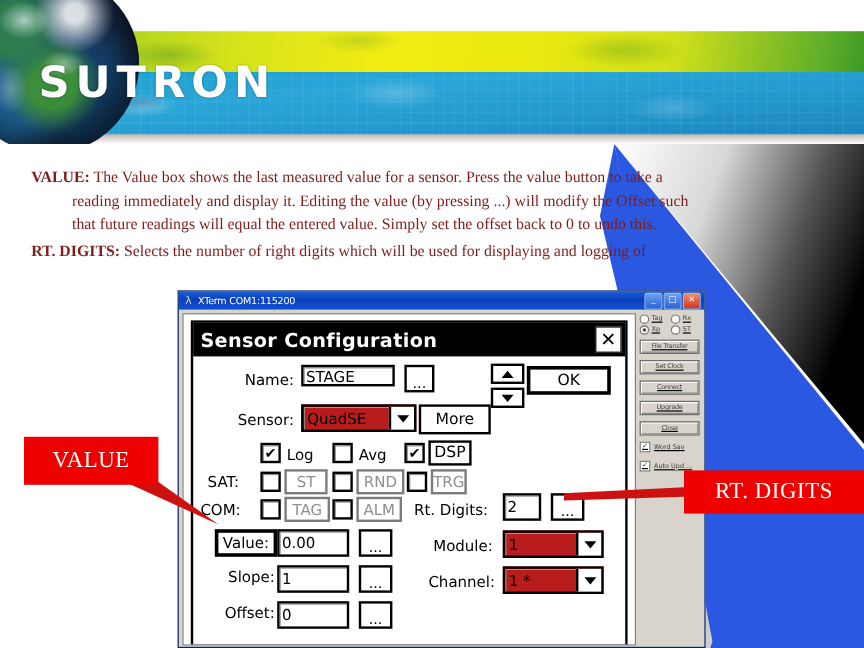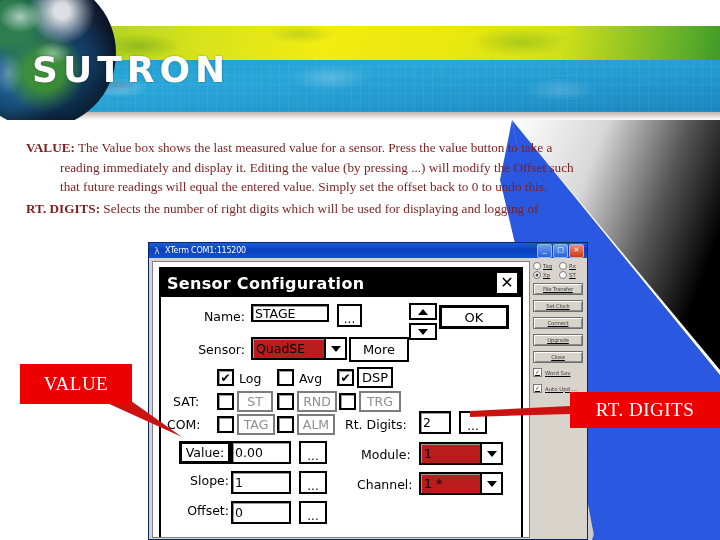--- a/index.html
+++ b/index.html
@@ -240,21 +240,21 @@
           <div class="abs lbl" style="left:138px;top:74px;">Avg</div>
           <div class="abs chk" style="left:176px;top:72px;">✔</div>
           <div class="abs btn" style="left:196px;top:70px;width:36px;height:21px;">DSP</div>
 
           <div class="abs lbl" style="left:12px;top:97px;">SAT:</div>
           <div class="abs chk" style="left:56px;top:96px;"></div>
           <div class="abs gbtn" style="left:76px;top:94px;width:36px;height:21px;">ST</div>
           <div class="abs chk" style="left:116px;top:96px;"></div>
           <div class="abs gbtn" style="left:136px;top:94px;width:40px;height:21px;">RND</div>
           <div class="abs chk" style="left:178px;top:96px;"></div>
-          <div class="abs gbtn" style="left:198px;top:94px;width:42px;height:21px;">TRG</div>
+          <div class="abs gbtn" style="left:198px;top:94px;width:30px;height:21px;">TRG</div>
 
           <div class="abs lbl" style="left:6px;top:120px;">COM:</div>
           <div class="abs chk" style="left:56px;top:119px;"></div>
           <div class="abs gbtn" style="left:76px;top:117px;width:38px;height:21px;">TAG</div>
           <div class="abs chk" style="left:116px;top:119px;"></div>
           <div class="abs gbtn" style="left:136px;top:117px;width:38px;height:21px;">ALM</div>
 
           <div class="abs lbl" style="left:184px;top:120px;">Rt. Digits:</div>
           <div class="abs tbox" style="left:258px;top:114px;width:32px;height:23px;">2</div>
           <div class="abs dots" style="left:298px;top:114px;width:28px;height:23px;">...</div>

